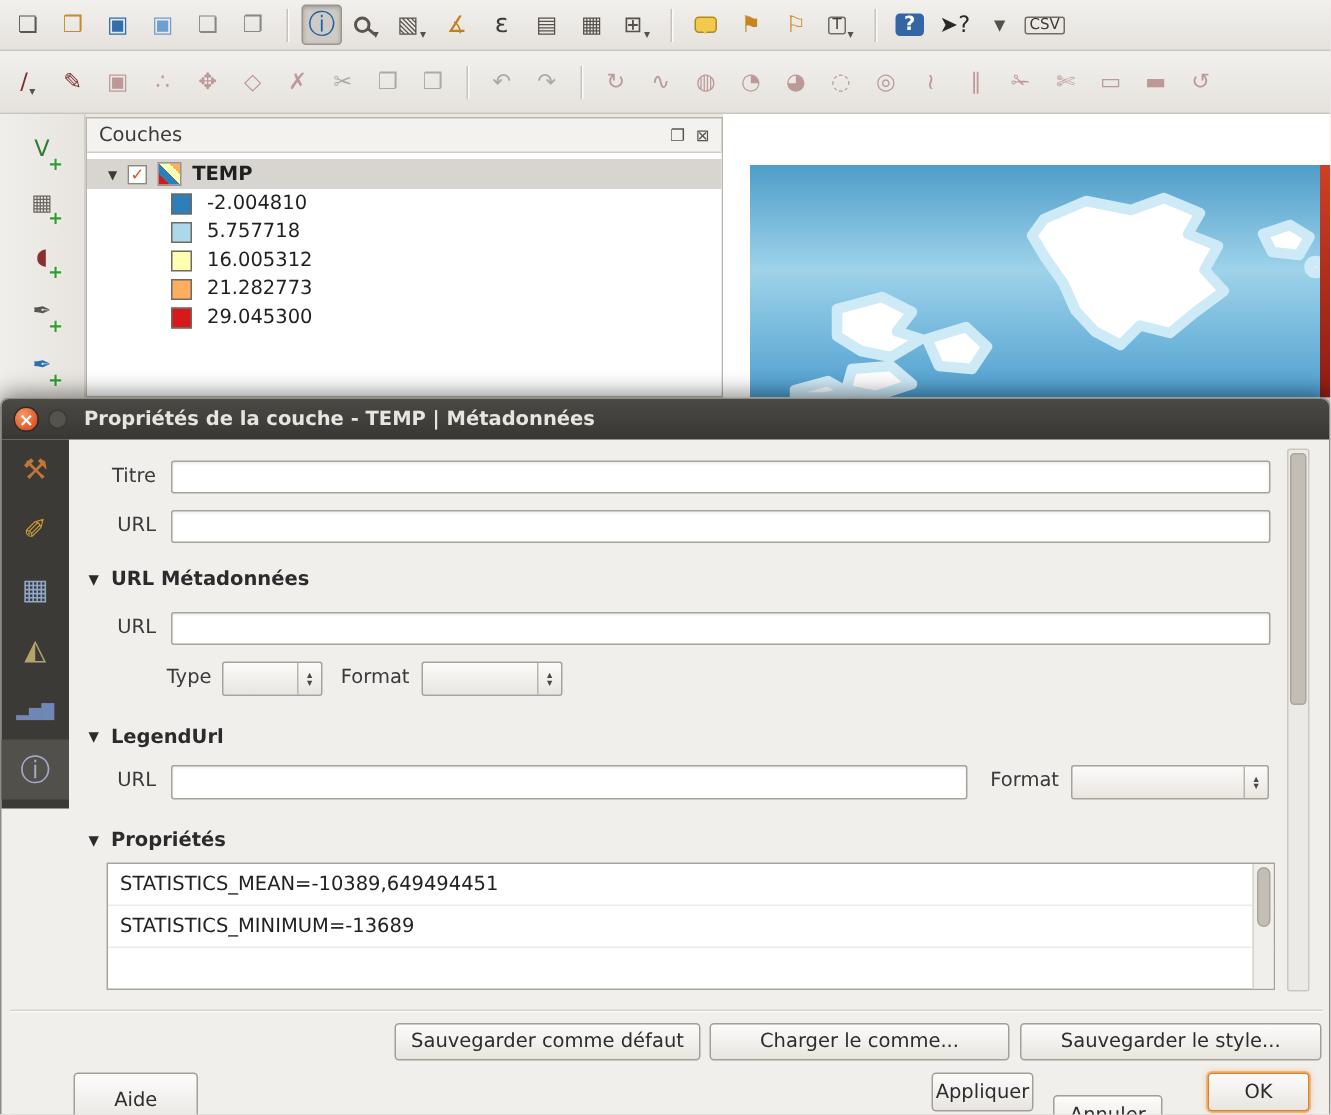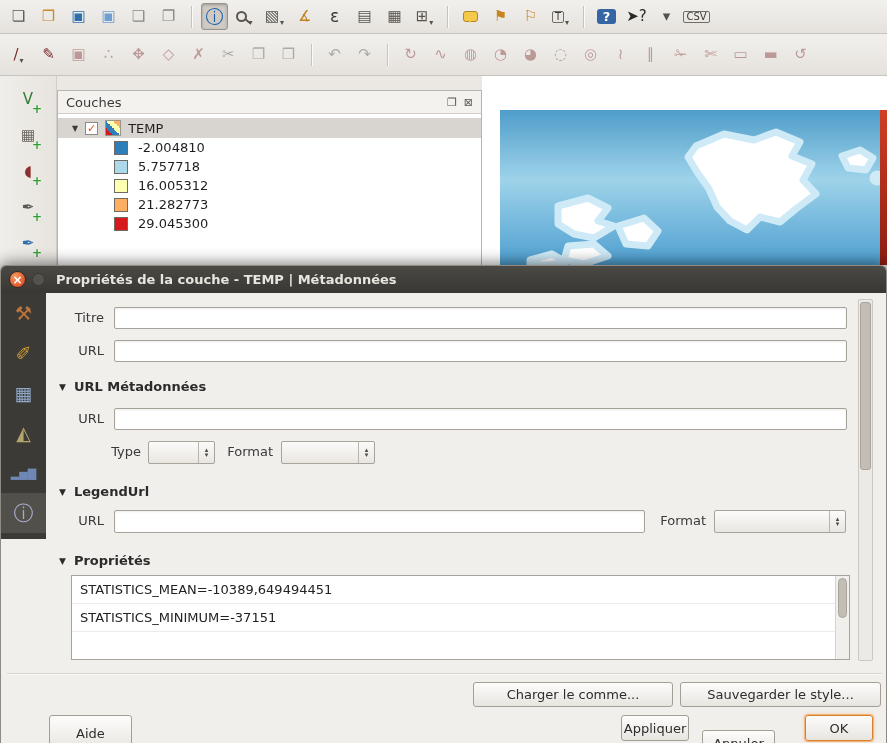--- a/index.html
+++ b/index.html
@@ -28,32 +28,32 @@
   .bubble{width:15px;height:11px;background:#f4c84a;border:1px solid #af8a1e;border-radius:3px;position:relative;}
   .bubble:after{content:"";position:absolute;left:3px;bottom:-5px;border:3px solid transparent;border-top:5px solid #f4c84a;}
 
   #left-tb{position:absolute;left:0;top:76px;width:57px;height:189px;
     background:linear-gradient(90deg,#f0eeea,#e7e4df);border-right:1px solid #d2cec7;
     display:flex;flex-direction:column;align-items:center;padding-top:8px;gap:6px;}
   #left-tb .tbtn{width:30px;height:30px;}
 
   
   #layers-panel{position:absolute;left:57px;top:78px;width:425px;height:187px;
-    background:#f4f2ef;border:1px solid #b9b5ae;margin-top:12px;}
+    background:#f4f2ef;border:1px solid #b9b5ae;}
   .phead{height:22px;display:flex;align-items:center;padding:0 8px;font-size:13px;color:#3a3a3a;}
   .phbtns{margin-left:auto;display:flex;gap:7px;font-size:11px;color:#5a564f;}
   .pbody{position:absolute;left:0;right:0;top:22px;bottom:0;background:#fff;border-top:1px solid #cfccc5;}
   .layer-row{height:20px;display:flex;align-items:center;gap:7px;background:#d8d4cf;
     padding-left:14px;margin-top:4px;font-size:13px;}
   .expander{font-size:8px;color:#3c3a36;}
   .cb{width:13px;height:13px;background:#fff;border:1px solid #8e8a82;display:flex;
     align-items:center;justify-content:center;}
   .cb span{color:#d9541e;font-size:11px;font-weight:bold;line-height:1;}
   .thumb{width:16px;height:16px;border:1px solid #9a968e;}
-  .lname{font-weight:normal;font-size:13px;color:#1f1f1f;}
+  .lname{font-weight:bold;font-size:13px;color:#1f1f1f;}
   .cls{display:flex;align-items:center;gap:10px;padding:2px 0 2px 56px;font-size:13px;color:#1f1f1f;}
   .swatch{width:14px;height:14px;border:1px solid #6f6b64;flex:0 0 auto;}
 
   
   #map{position:absolute;left:482px;top:76px;width:405px;height:189px;background:#fff;}
   #map svg{position:absolute;left:18px;top:34px;}
 
   
   #dialog{position:absolute;left:0;top:265px;width:887px;height:478px;background:#f1efec;
     border:1px solid #8f8b83;border-bottom:none;border-radius:6px 6px 0 0;
@@ -425,32 +425,33 @@
         </span>
     </div>
 
     <div class="sect" style="left:58px;top:287px">
       <span class="arrow">▼</span>
       <span>Propriétés</span>
     </div>
 
     <div class="plist">
       <div class="prow">STATISTICS_MEAN=-10389,649494451</div>
-      <div class="prow">STATISTICS_MINIMUM=-37151</div>
+      <div class="prow">STATISTICS_MINIMUM=-13689</div>
       <div class="lscroll">
           <div class="lthumb"></div>
         </div>
     </div>
 
     <div class="dscroll">
         <div class="dthumb"></div>
       </div>
 
     <div class="hline"></div>
 
+    <div class="btn" style="left:262px;top:416px;width:204px">Sauvegarder comme défaut</div>
     <div class="btn" style="left:472px;top:416px;width:200px">Charger le comme...</div>
     <div class="btn" style="left:679px;top:416px;width:201px">Sauvegarder le style...</div>
 
     <div class="btn" style="left:48px;top:449px;width:83px;height:36px">Aide</div>
     <div class="btn" style="left:620px;top:449px;width:68px;height:26px">Appliquer</div>
     <div class="btn" style="left:701px;top:464px;width:73px;height:26px">Annuler</div>
     <div class="btn primary" style="left:804px;top:449px;width:68px;height:26px">OK</div>
   </div>
 
 </div>

